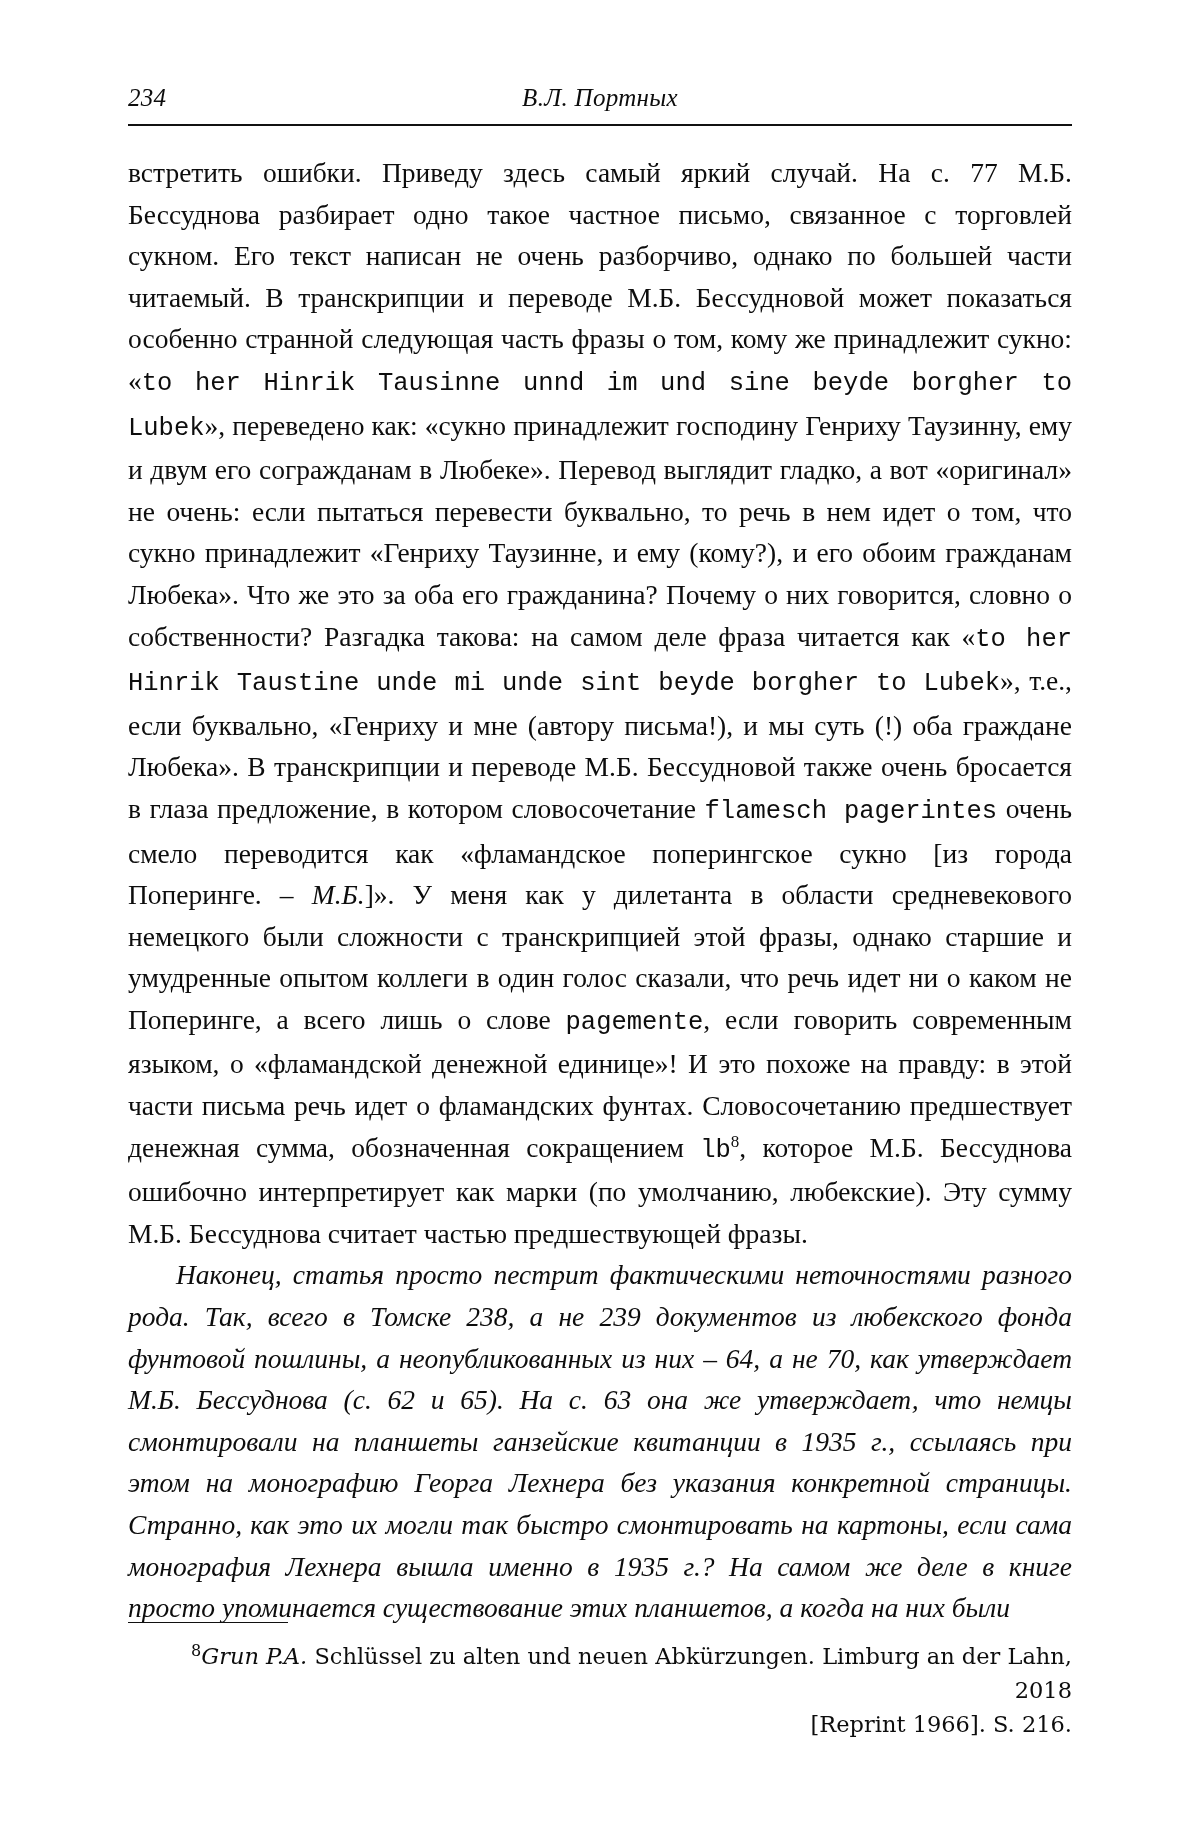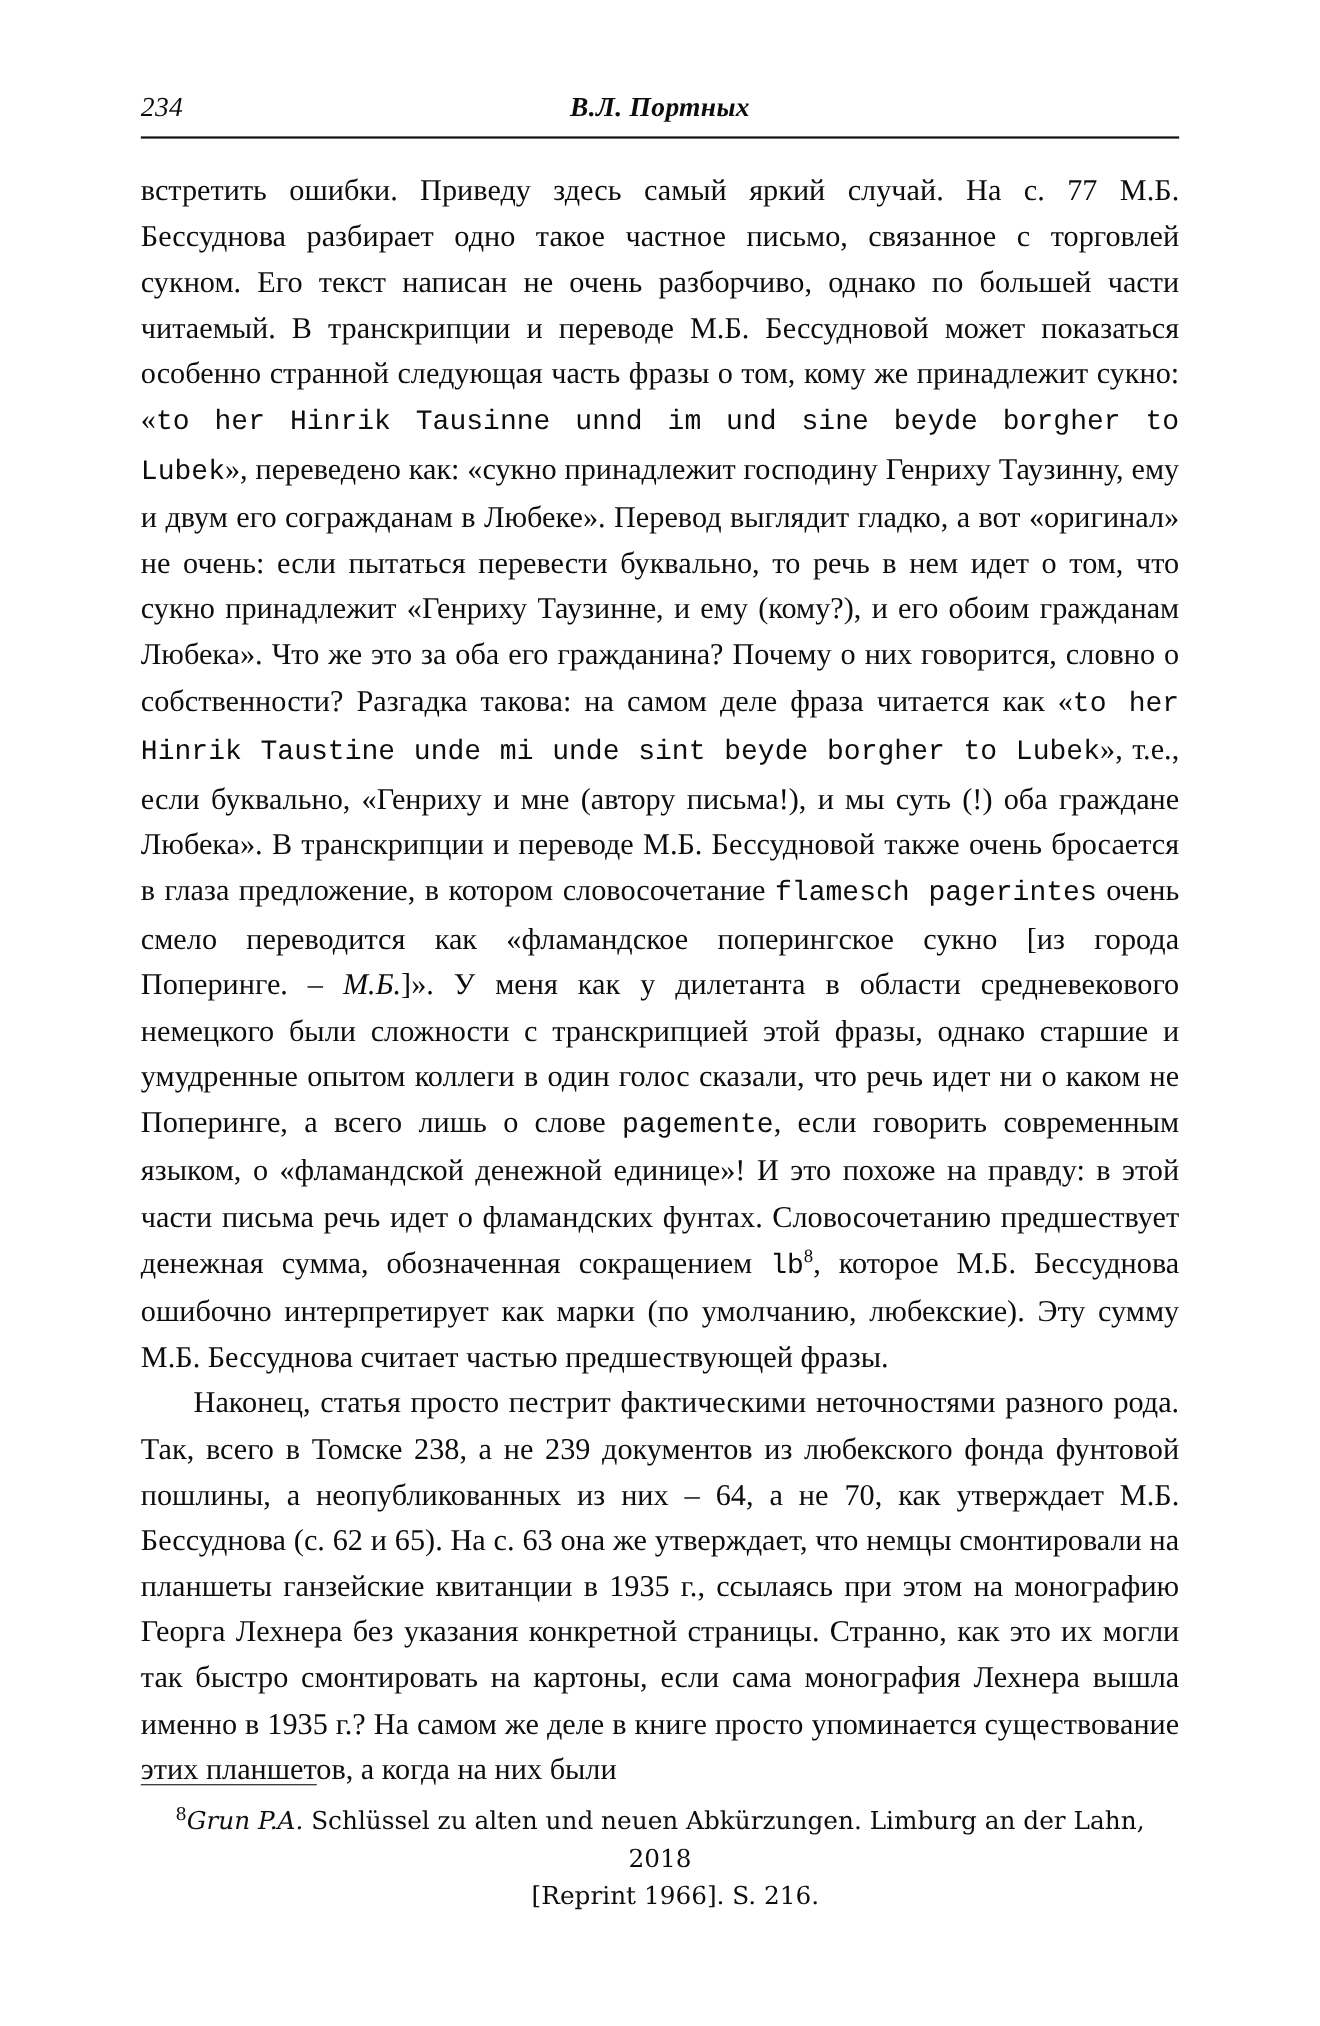--- a/index.html
+++ b/index.html
@@ -41,40 +41,40 @@
   .running-head .folio {
     width: 150px;
     text-align: left;
     font-style: italic;
   }
   .running-head .author {
     flex: 1;
     text-align: center;
     padding-right: 150px;
     font-style: italic;
-    font-weight: bold;
   }
   .rule {
     border-top: 2px solid #111;
     margin-top: 2px;
     margin-bottom: 26px;
     width: 944px;
   }
   .body-text {
     font-size: 27.5px;
     line-height: 41.6px;
     text-align: justify;
     text-justify: inter-word;
     hyphens: manual;
   }
   .body-text p {
     margin: 0;
   }
   .body-text p.indent {
     text-indent: 48px;
+    font-style: italic;
   }
   .latin {
     font-family: Liberation Mono, monospace;
     font-size: 25.5px;
   }
   .ital {
     font-style: italic;
     margin-top: 30px;
   }
   sup {
@@ -90,21 +90,21 @@
   }
   .footnote-rule {
     border-top: 1.6px solid #111;
     width: 160px;
     margin-bottom: 16px;
   }
   .footnote {
     font-family: "DejaVu Serif", "Liberation Serif", serif;
     font-size: 22.5px;
     line-height: 34px;
-    text-align: center;
+    text-align: right;
   }
   .footnote .fn-num {
     font-size: 16px;
     vertical-align: super;
     line-height: 0;
   }
   .footnote .fn-cont {
     display: block;
     padding-left: 28px;
   }

